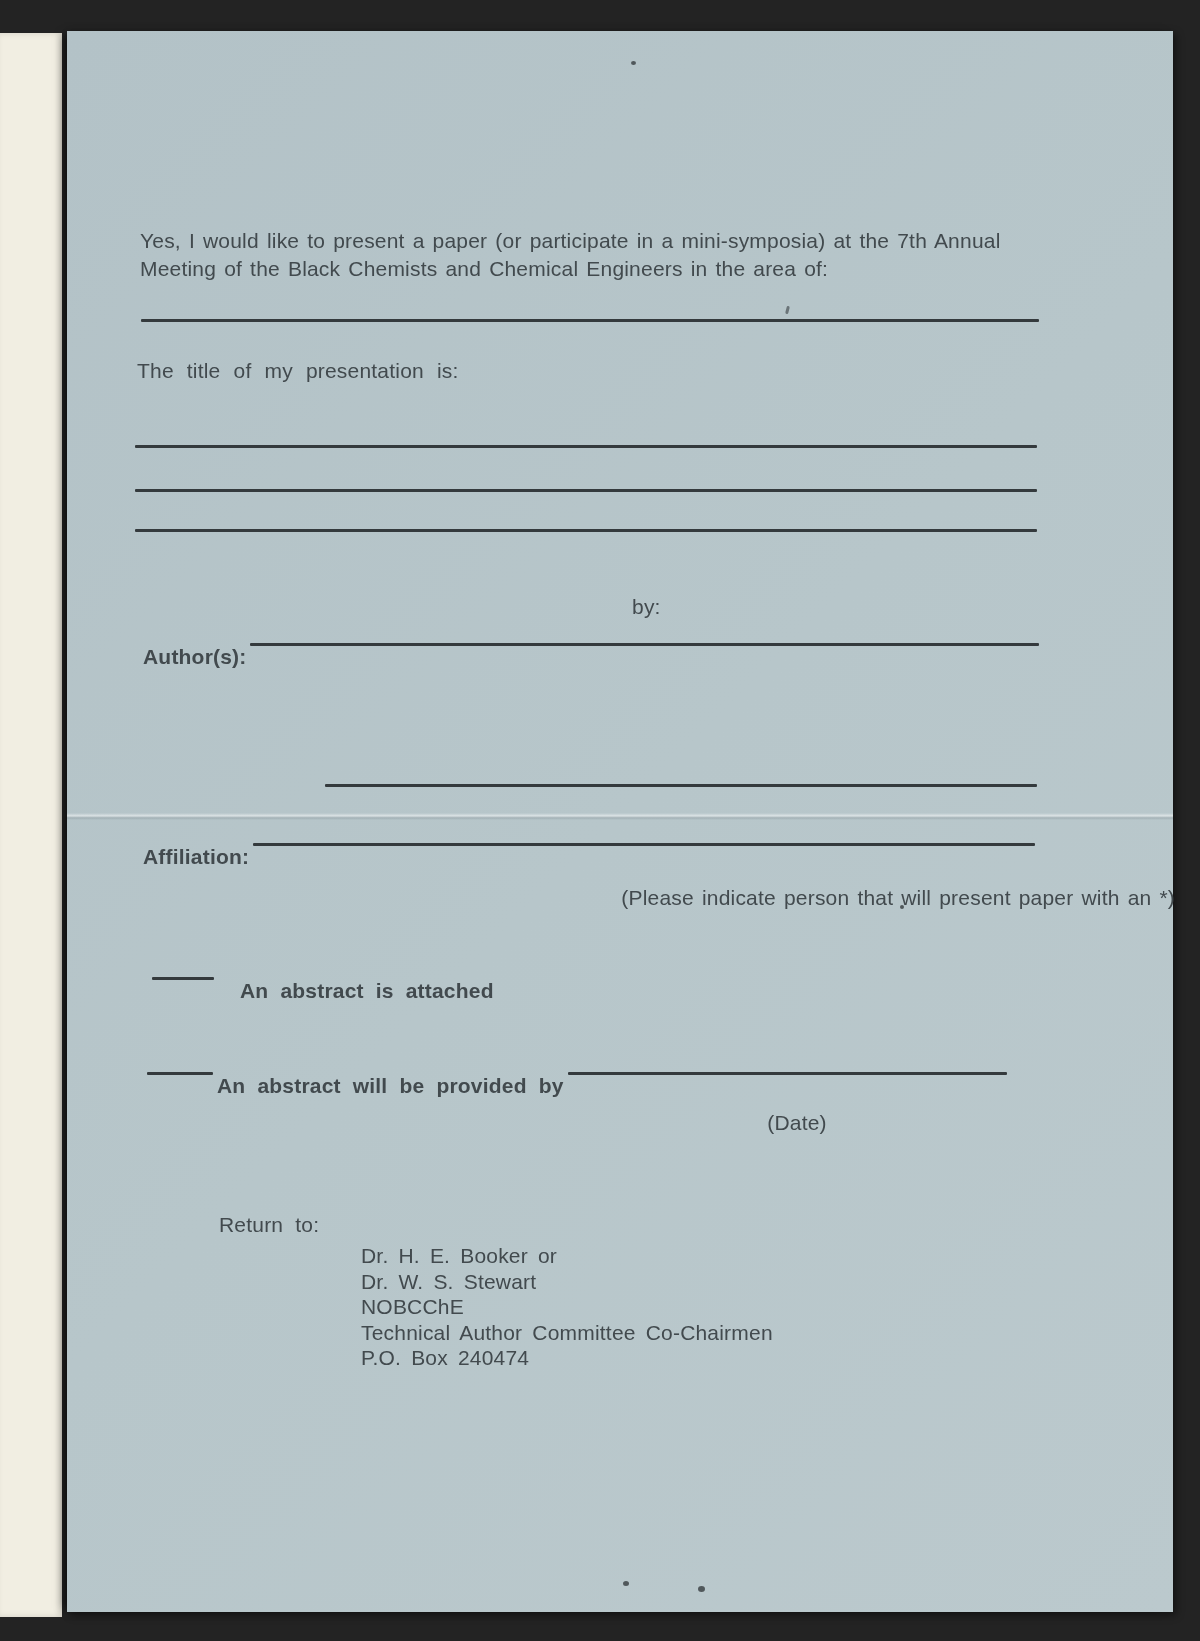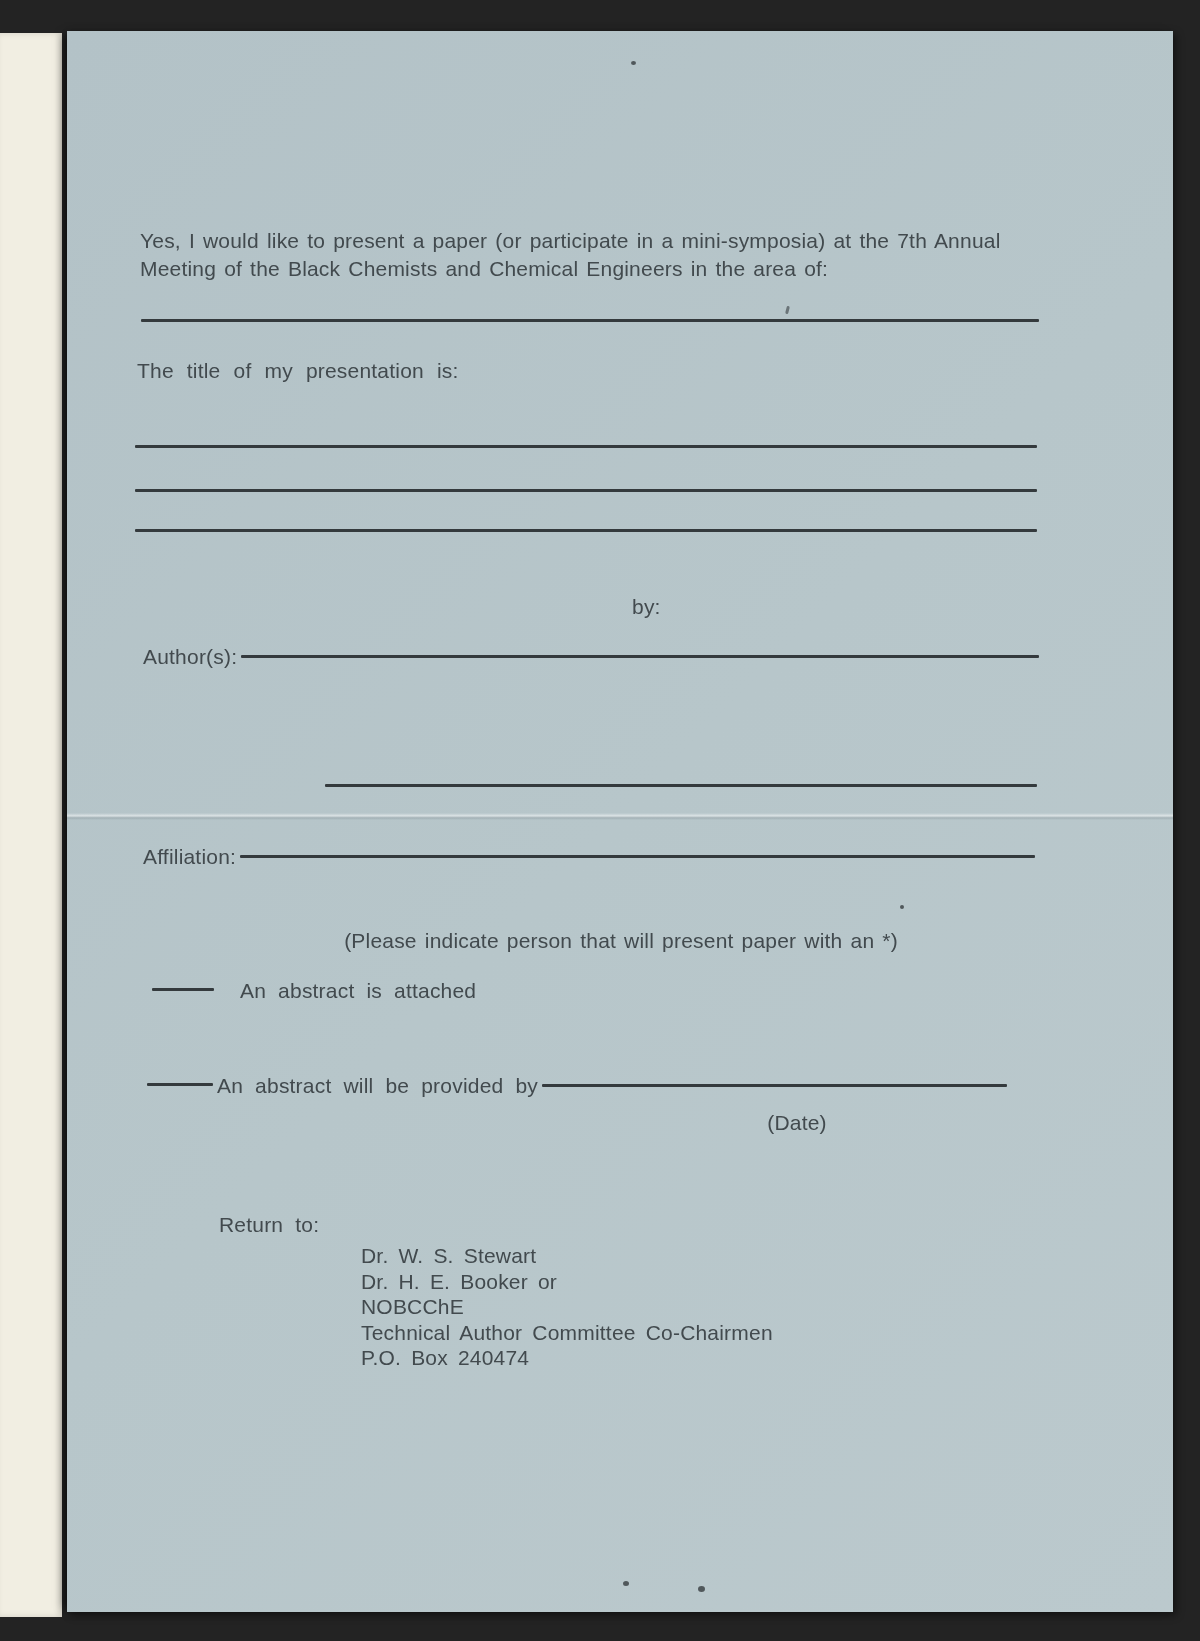--- a/index.html
+++ b/index.html
@@ -20,21 +20,21 @@
     box-shadow:inset -3px 0 6px rgba(0,0,0,0.12);
   }
   .paper{
     position:absolute;left:67px;top:31px;width:1106px;height:1581px;
     background:linear-gradient(135deg,#b3c2c7 0%,var(--paper,#b7c6ca) 50%,#bbc9cd 100%);
     box-shadow:-7px 0 9px -4px rgba(0,0,0,0.55), 3px 3px 8px rgba(0,0,0,0.45);
   }
   .abs{position:absolute;}
   .txt{font-size:21px;line-height:28px;letter-spacing:0.2px;word-spacing:2px;}
   .bar{height:3px;background:var(--line,#343a3d);border-radius:1px;}
-  .row{display:flex;align-items:center;}
+  .row{display:flex;align-items:flex-start;font-weight:bold;}
   .row .lbl{white-space:nowrap;}
   .fill-line{flex:1;height:3px;background:var(--line,#343a3d);border-radius:1px;margin-bottom:2px;margin-left:4px;}
   .cb-blank{width:62px;height:3px;background:var(--line,#343a3d);border-radius:1px;margin-bottom:3px;}
   .crease{
     height:7px;width:100%;
     background:linear-gradient(to bottom,rgba(255,255,255,0),rgba(255,255,255,0.5) 40%,rgba(110,122,128,0.28) 70%,rgba(255,255,255,0));
   }
   .speck{background:#2e3336;border-radius:50%;opacity:0.75;}
   .comma{width:3px;height:8px;background:#4a5155;transform:rotate(14deg);border-radius:2px;opacity:0.7;}
   .center{text-align:center;}
@@ -67,41 +67,41 @@
 
   <div class="abs bar" style="left:258px;top:753px;width:712px;"></div>
 
   <div class="abs crease" style="left:0;top:782px;"></div>
 
   <div class="abs row" style="left:76px;top:812px;width:892px;">
     <span class="txt lbl">Affiliation:</span>
     <span class="fill-line"></span>
   </div>
 
-  <div class="abs txt center" style="left:0;top:896px;width:1108px;">(Please indicate person that will present paper with an *)</div>
+  <div class="abs txt center" style="left:0;top:853px;width:1108px;text-align:right;">(Please indicate person that will present paper with an *)</div>
   <div class="abs speck" style="left:833px;top:874px;width:4px;height:4px;"></div>
 
   <div class="abs row" style="left:85px;top:946px;">
     <span class="cb-blank"></span>
     <span class="txt" style="margin-left:26px;word-spacing:6px;">An abstract is attached</span>
   </div>
 
   <div class="abs row" style="left:80px;top:1018px;width:860px;margin-top:23px;">
     <span class="cb-blank" style="width:66px;"></span>
     <span class="txt" style="margin-left:4px;word-spacing:6px;">An abstract will be provided by</span>
     <span class="fill-line"></span>
   </div>
 
   <div class="abs txt center" style="left:590px;top:1078px;width:280px;">(Date)</div>
 
   <div class="abs txt" style="left:152px;top:1180px;word-spacing:6px;">Return to:</div>
 
   <div class="abs" style="left:294px;top:1212px;">
+    <div class="addr-line">Dr. H. E. Booker or</div>
     <div class="addr-line">Dr. W. S. Stewart</div>
-    <div class="addr-line">Dr. H. E. Booker or</div>
     <div class="addr-line">NOBCChE</div>
     <div class="addr-line">Technical Author Committee Co-Chairmen</div>
     <div class="addr-line">P.O. Box 240474</div>
   </div>
 
   <div class="abs speck" style="left:564px;top:30px;width:5px;height:4px;"></div>
   <div class="abs comma" style="left:719px;top:275px;"></div>
   <div class="abs speck" style="left:556px;top:1550px;width:6px;height:5px;"></div>
   <div class="abs speck" style="left:631px;top:1555px;width:7px;height:6px;"></div>
 

